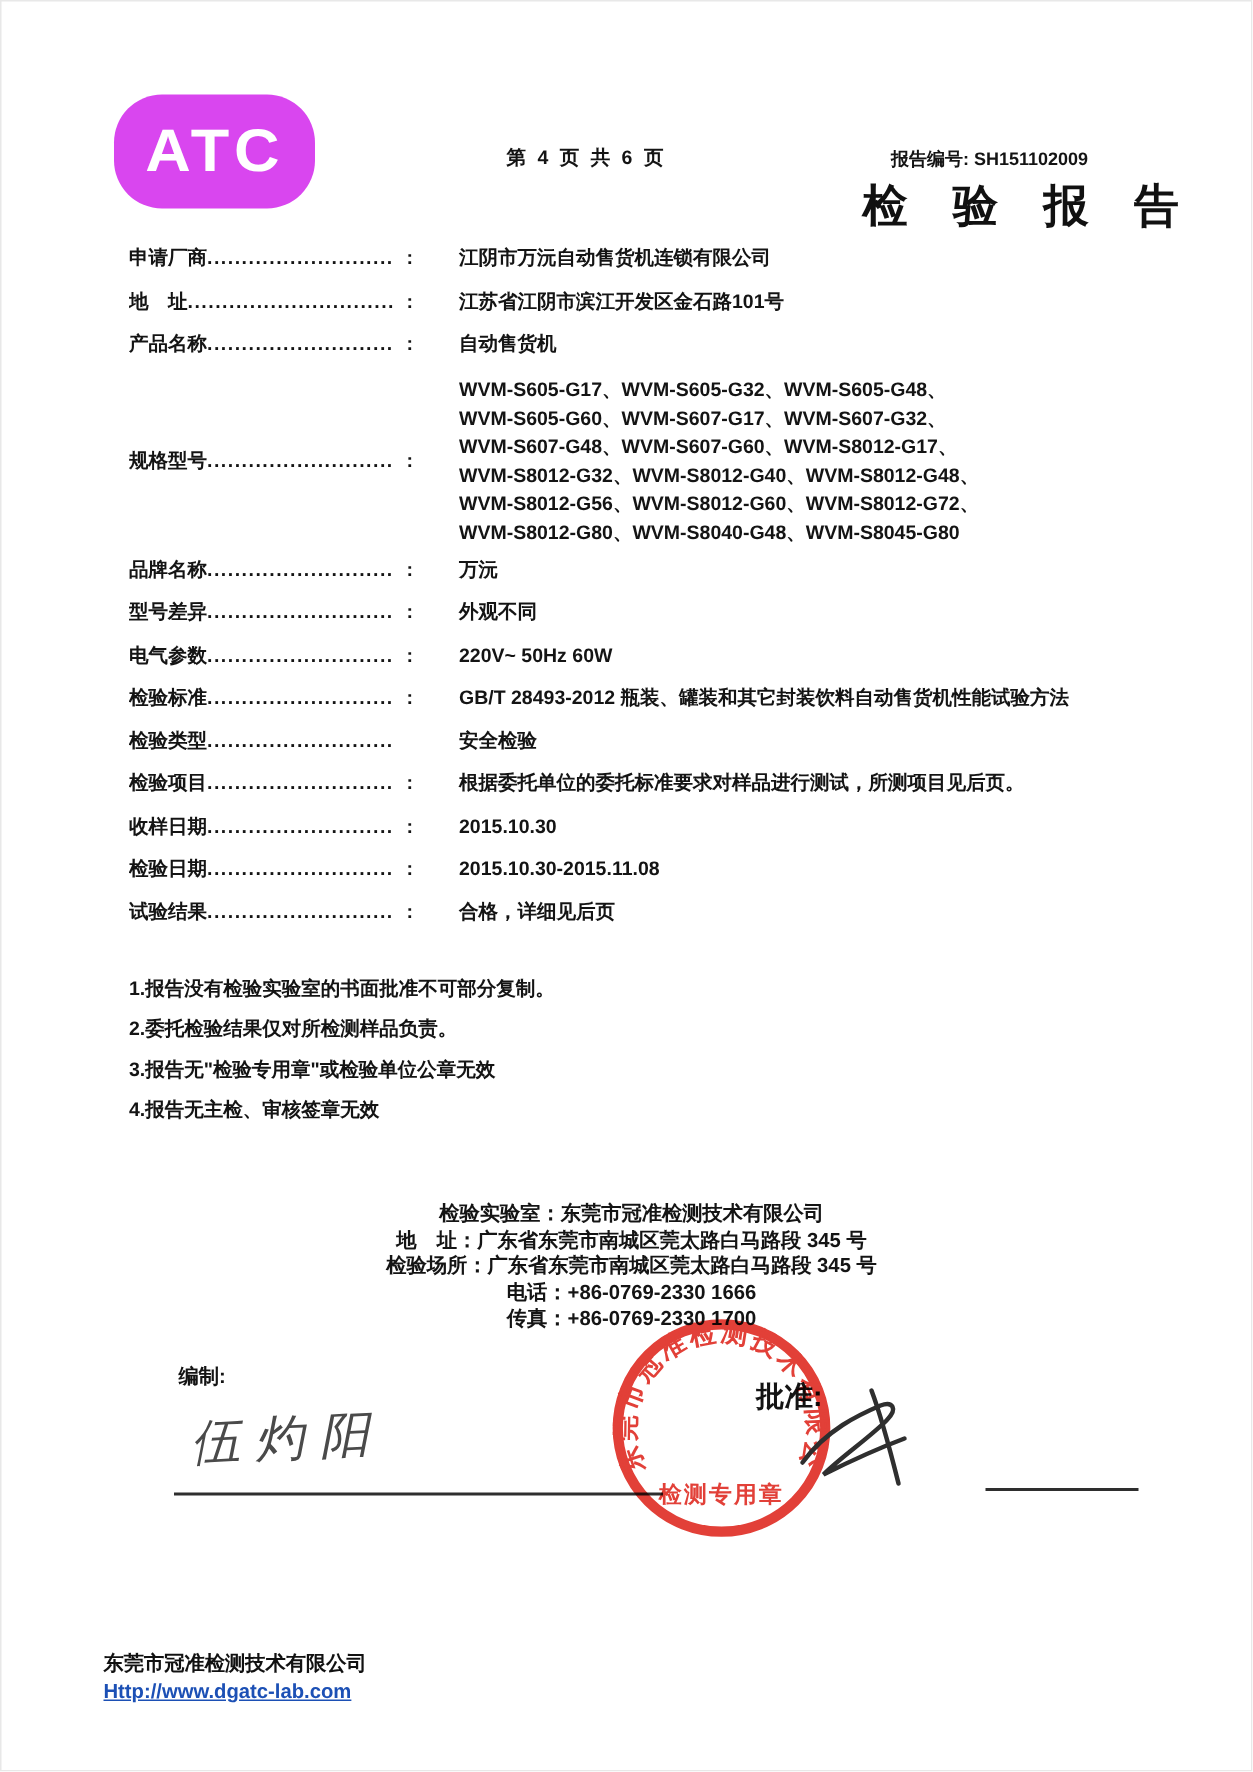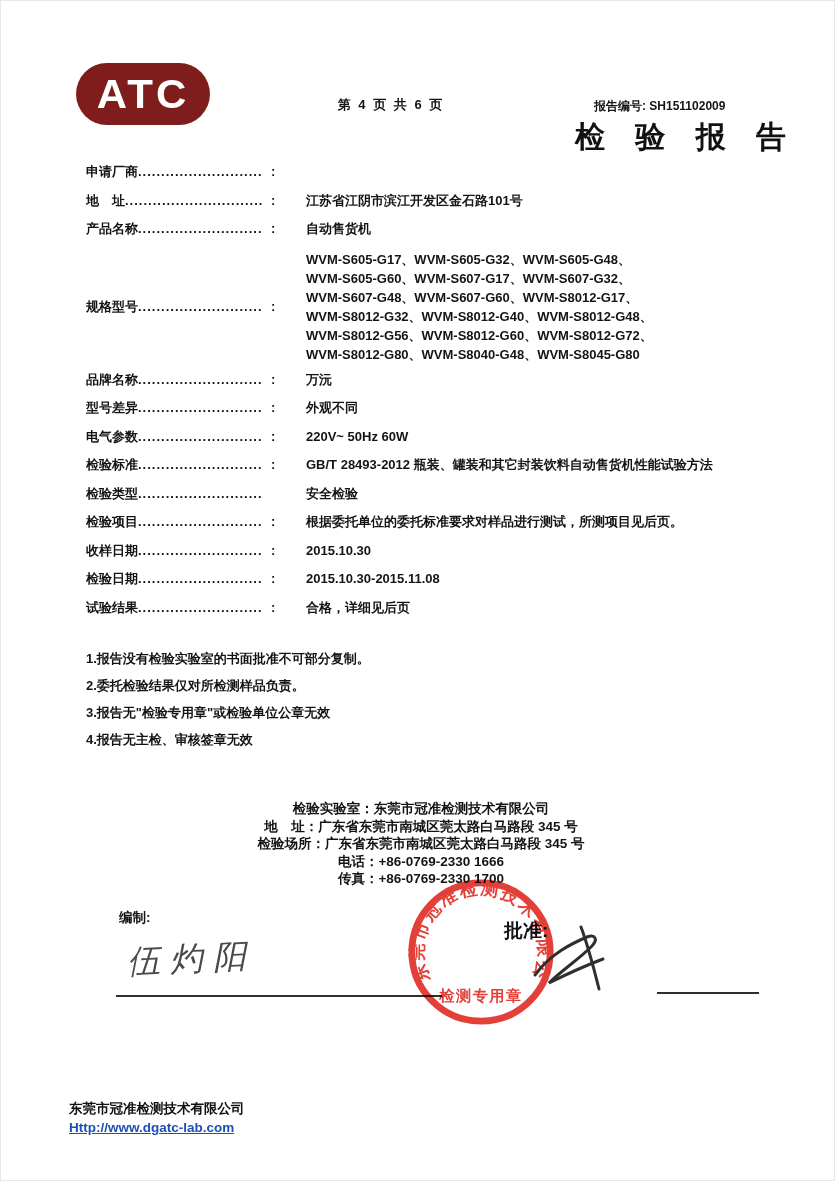--- a/index.html
+++ b/index.html
@@ -6,22 +6,22 @@
   html,body { background:#ffffff; }
   body { font-family:"Liberation Sans","DejaVu Sans",sans-serif; }
   .page {
     position:relative; width:835px; height:1181px; margin:0 auto;
     background:#ffffff; color:#141414; overflow:hidden;
     border:1px solid #e8e8e8;
   }
 
   
   .logo {
-    position:absolute; left:75px; top:62px; width:134px; height:62px;
-    background:#7f1d1d; border-radius:32px;
+    position:absolute; left:75px; top:62px; width:134px; height:76px;
+    background:#d946ef; border-radius:32px;
     display:flex; align-items:center; justify-content:center;
   }
   .logo span {
     color:#ffffff; font-weight:bold; font-size:40px; letter-spacing:3px;
     transform:scaleX(1.05); line-height:1;
   }
   .page-info {
     position:absolute; left:0; top:95px; width:780px; text-align:center;
     font-size:13px; font-weight:bold; letter-spacing:2px;
   }
@@ -89,20 +89,21 @@
   <div class="doc-title">检 验 报 告</div>
 
   <div class="fields">
 
     <div class="row">
       <div class="label-cell">
           <span class="lbl">申请厂商</span>
           <span class="dots">...............................................................</span>
         </div>
       <div class="colon-cell">:</div>
+      <div class="value-cell">江阴市万沅自动售货机连锁有限公司</div>
     </div>
 
     <div class="row">
       <div class="label-cell">
           <span class="lbl">地　址</span>
           <span class="dots">...............................................................</span>
         </div>
       <div class="colon-cell">:</div>
       <div class="value-cell">江苏省江阴市滨江开发区金石路101号</div>
     </div>

